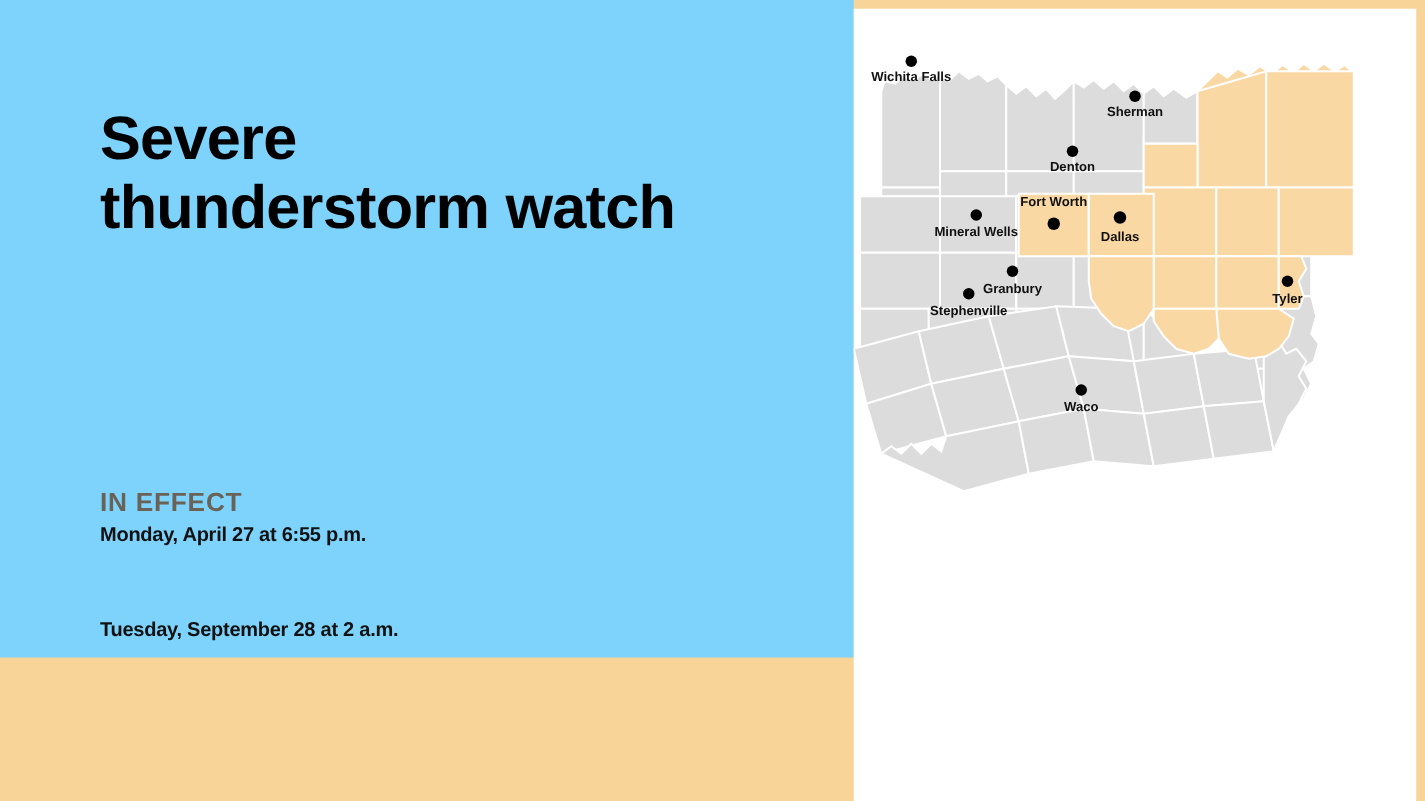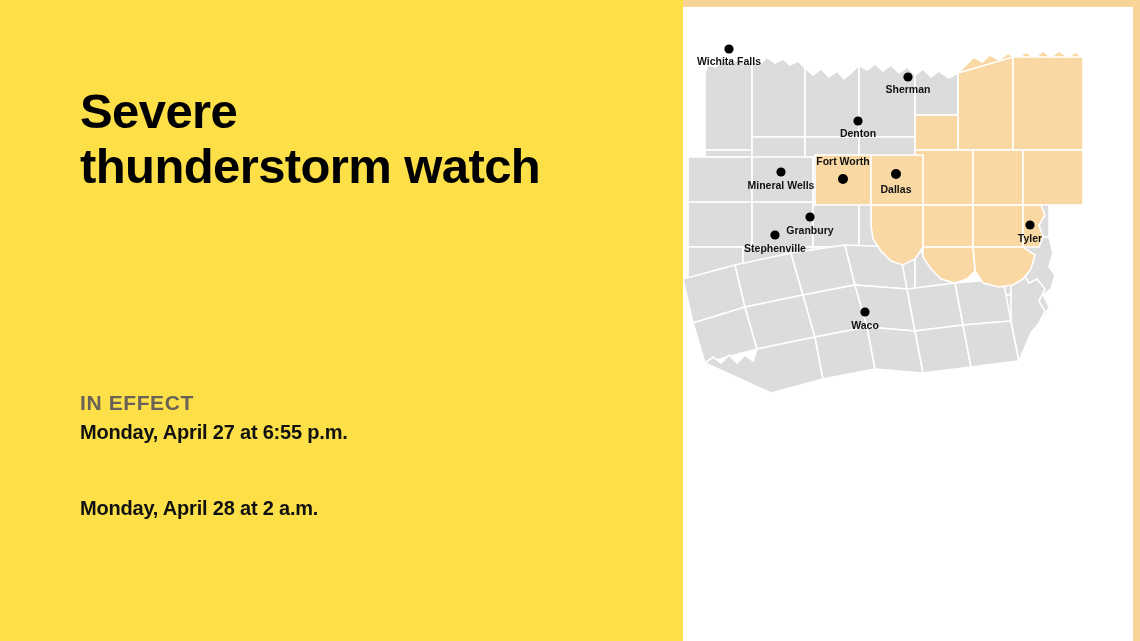--- a/index.html
+++ b/index.html
@@ -10,22 +10,22 @@
   body {
     background: #f8d498;
     font-family: "Liberation Sans", sans-serif;
     position: relative;
   }
 
   
   #left-panel {
     position: absolute;
     left: 0; top: 0;
-    width: 683px; height: 641px;
-    background: #fde047;
+    width: 683px; height: 526px;
+    background: #7dd3fc;
     text-decoration: underline;
   }
 
   #alert-title {
     position: absolute;
     left: 80px; top: 84px;
     width: 470px;
     font-size: 49px;
     font-weight: bold;
     line-height: 1.13;
@@ -43,21 +43,21 @@
   }
 
   .field-label {
     font-size: 21px;
     font-weight: bold;
     letter-spacing: 0.6px;
     color: #6b6257;
     line-height: 1.35;
   }
   .field-value {
-    font-size: 20px;
+    font-size: 16px;
     font-weight: bold;
     letter-spacing: -0.2px;
     color: #111111;
     line-height: 1.3;
     margin-top: 2px;
   }
 
   
   #map-panel {
     position: absolute;
@@ -88,21 +88,21 @@
 <div id="left-panel">
 
   <div id="alert-title">Severe thunderstorm watch</div>
 
   <div id="effect-block">
     <div class="field-label">IN EFFECT</div>
     <div class="field-value">Monday, April 27 at 6:55 p.m.</div>
   </div>
 
   <div id="expires-block">
-    <div class="field-value">Monday, April 28 at 2 a.m.</div>
+    <div class="field-value">Tuesday, September 28 at 2 a.m.</div>
   </div>
 
 </div>
 
 <div id="map-panel">
   <svg id="map-svg" viewBox="0 0 450 627" xmlns="http://www.w3.org/2000/svg">
 
     <g>
 
       <path class="county county-gray" d="M22,66 L25,58 L33,60 L40,54 L48,57 L56,52 L62,57 L69,53 L69,143 L22,143 Z"></path>

